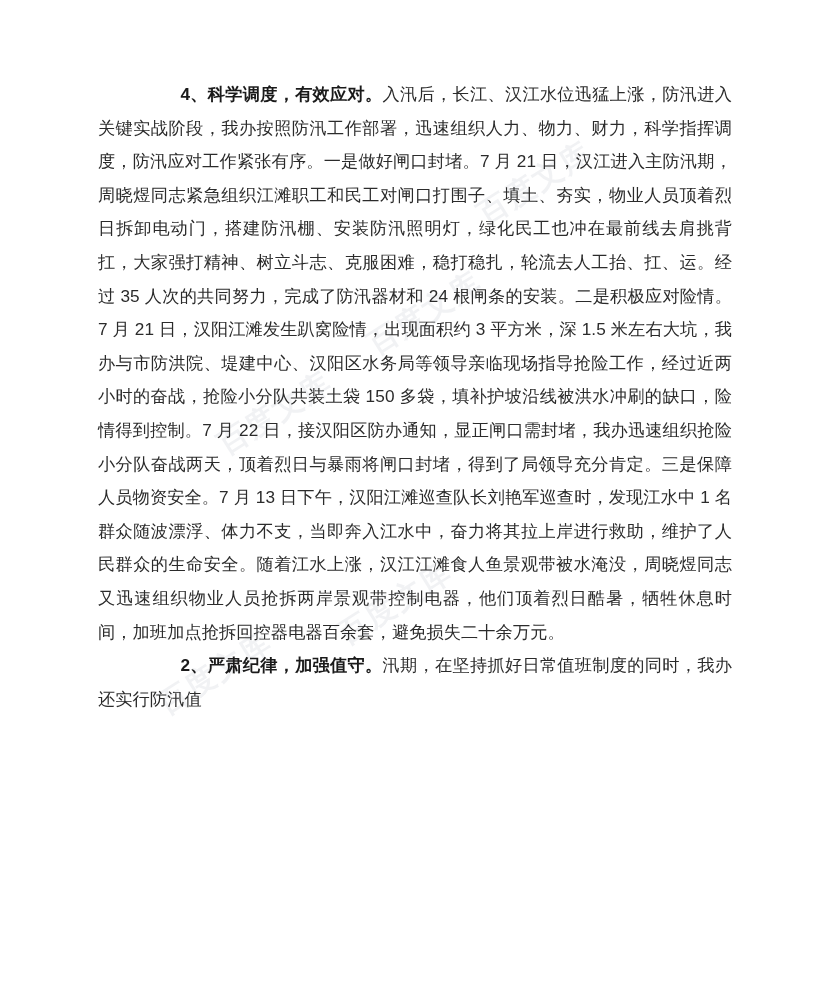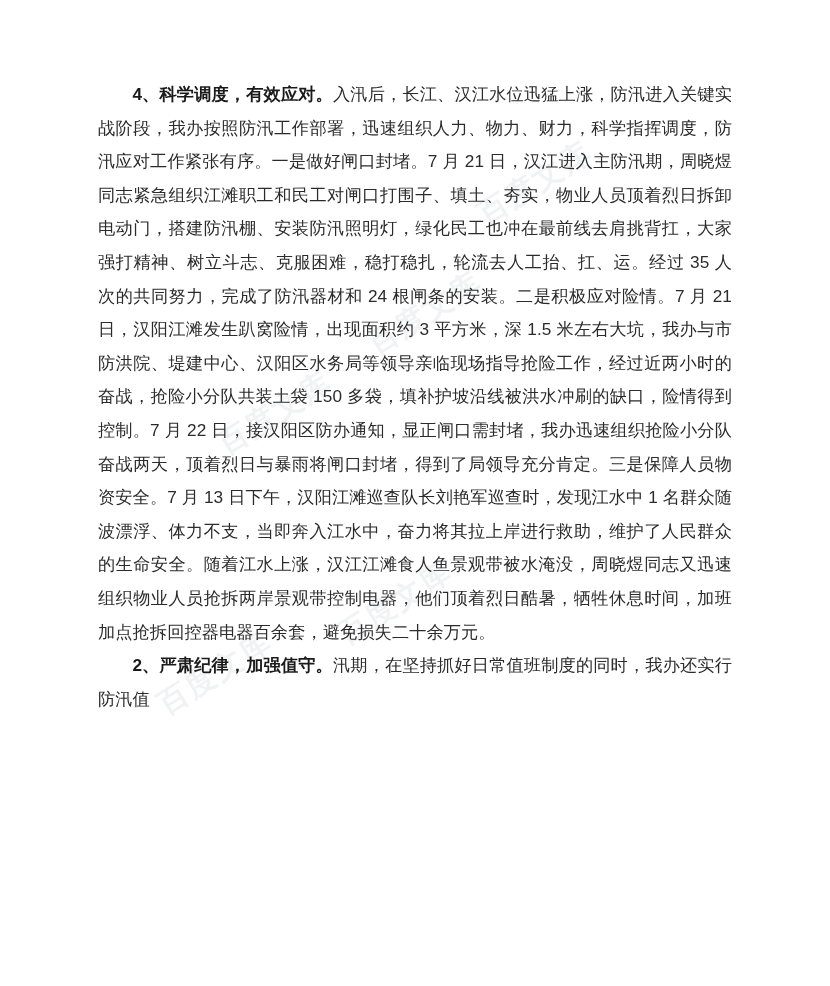--- a/index.html
+++ b/index.html
@@ -71,20 +71,21 @@
   }
   .gap-para {
     margin-top: 33.6px;
   }
   .gap-para-lg {
     margin-top: 34px;
   }
   .bold-head {
     font-weight: 700;
     color: #1a1a1a;
+    margin-left: 48px;
   }
 </style>
 </head>
 <body>
 
 <div class="page">
 
   <div class="watermark-layer">
     <div class="wm wm-a">百度文库</div>
     <div class="wm wm-b">百度文库</div>

